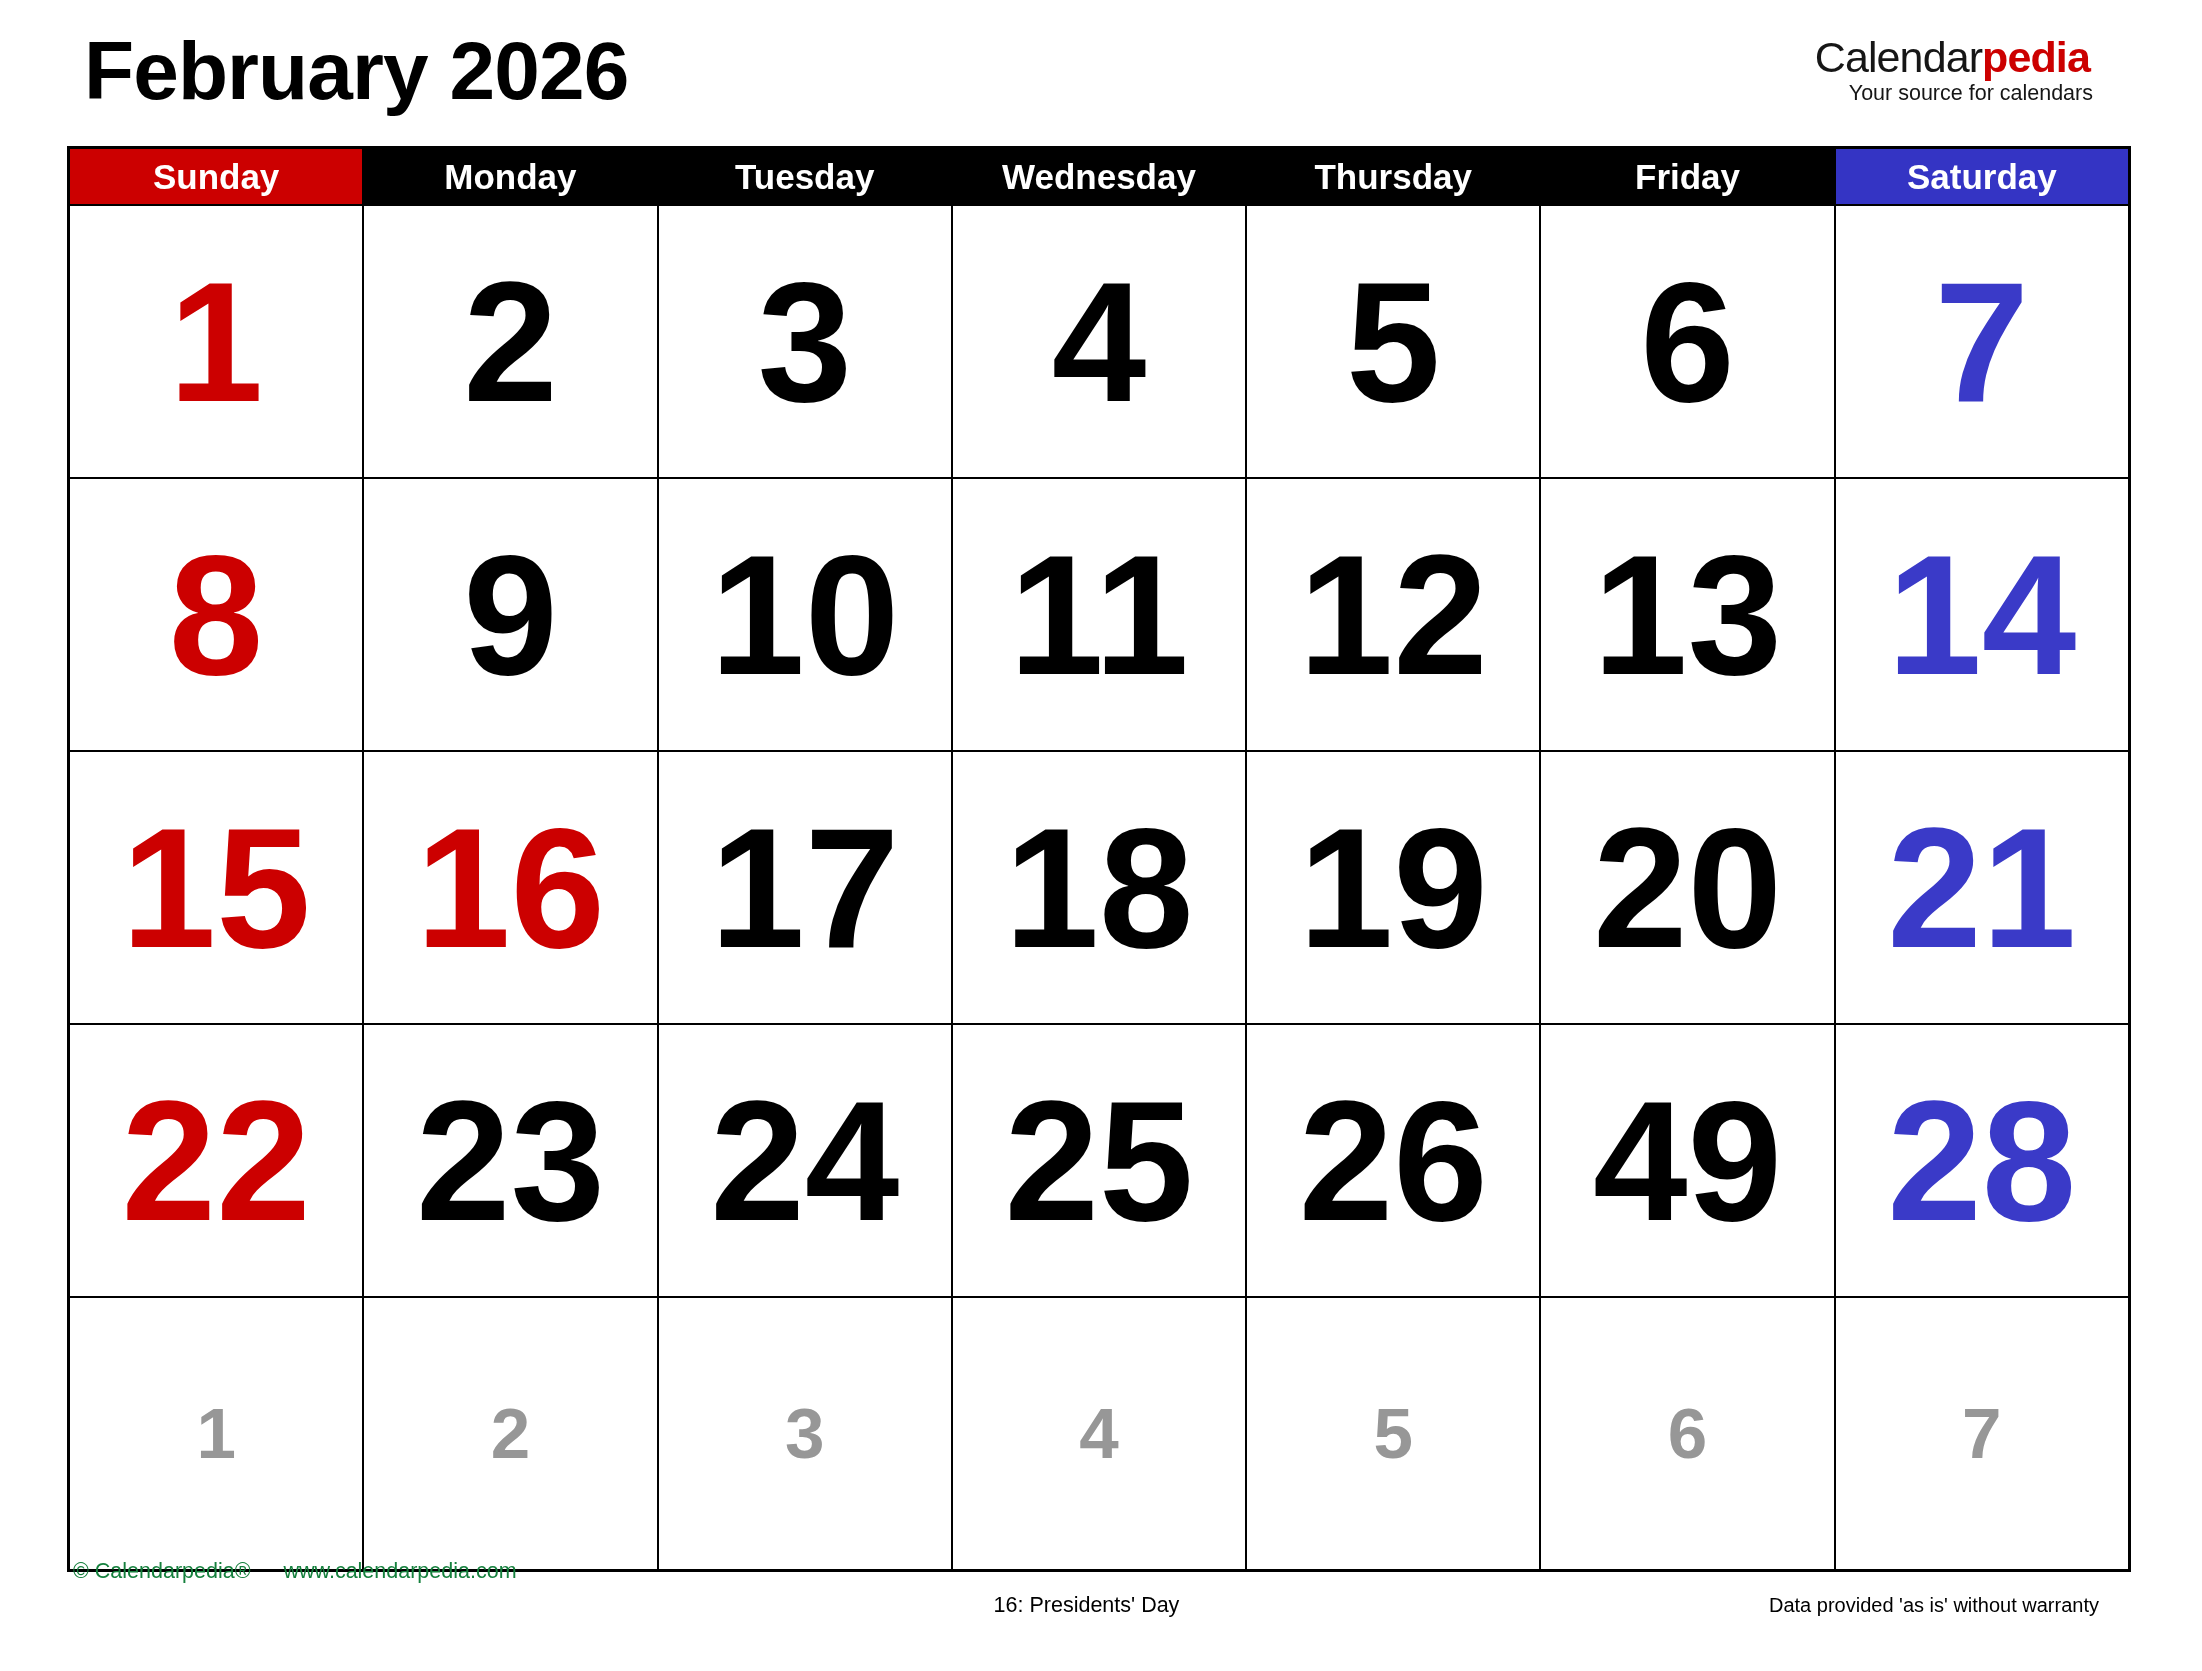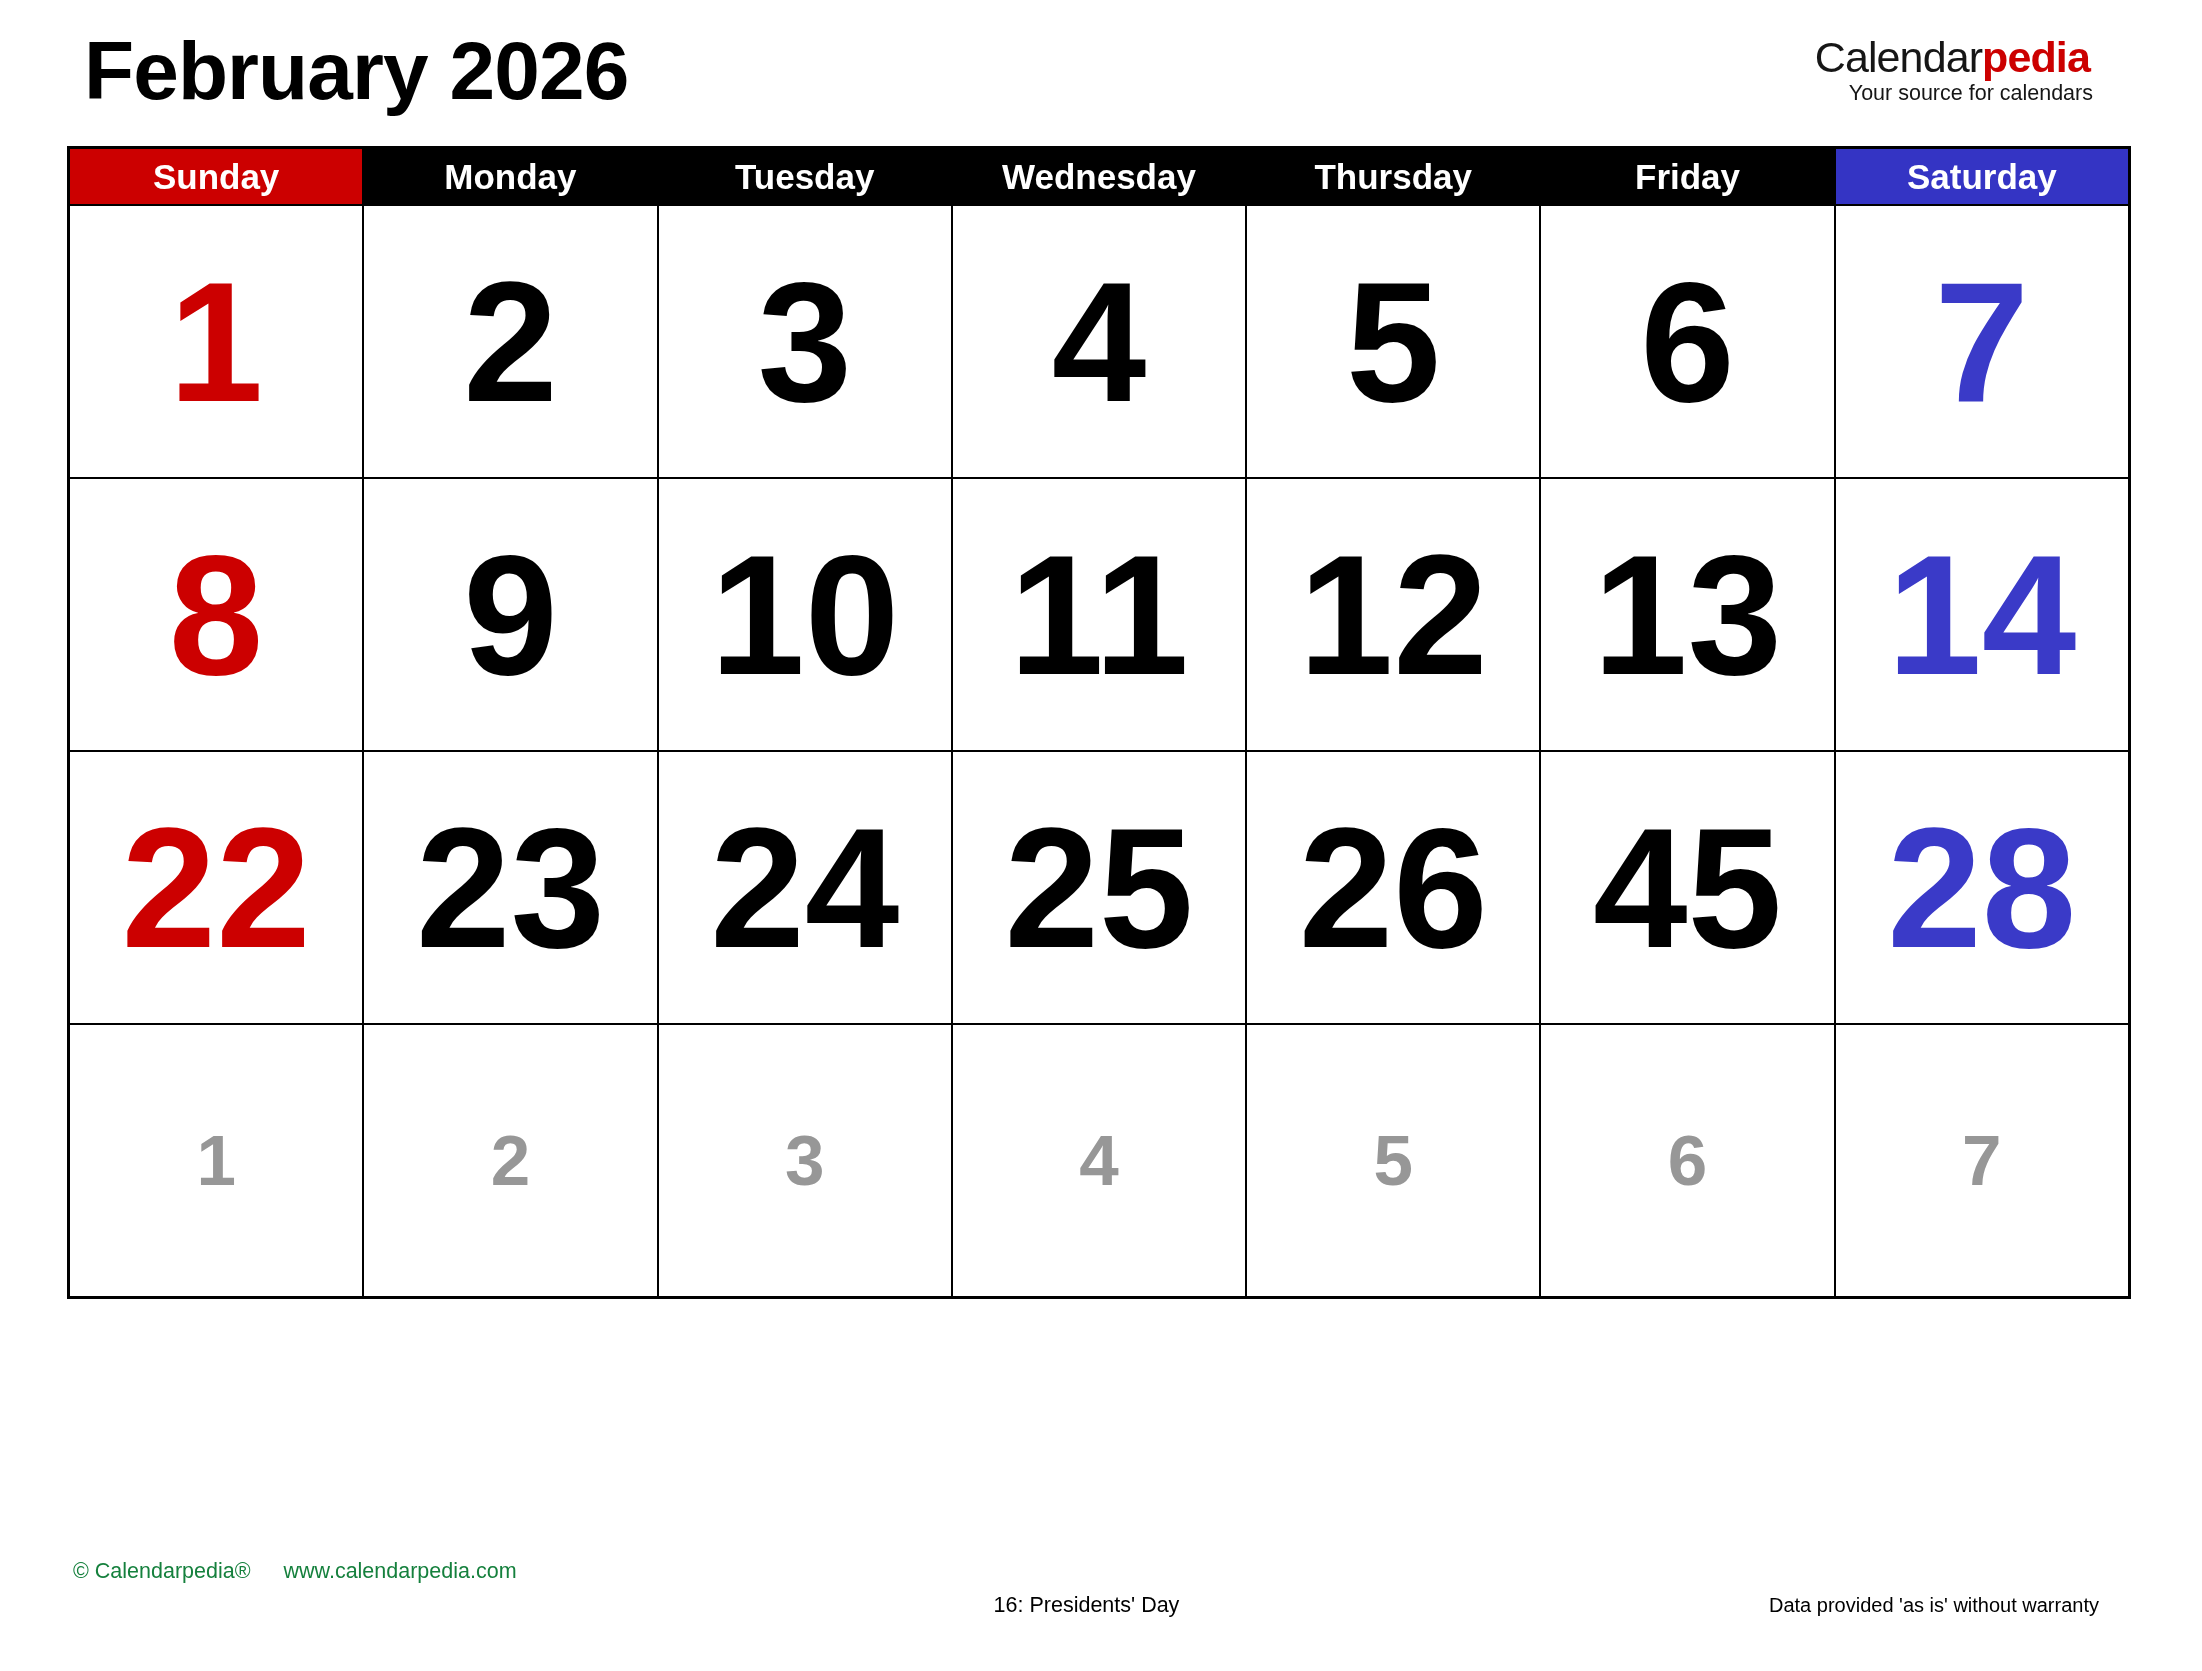--- a/index.html
+++ b/index.html
@@ -152,26 +152,35 @@
       <tr>
         <td class="day sun">8</td>
         <td class="day">9</td>
         <td class="day">10</td>
         <td class="day">11</td>
         <td class="day">12</td>
         <td class="day">13</td>
         <td class="day sat">14</td>
       </tr>
       <tr>
+        <td class="day sun">15</td>
+        <td class="day sun">16</td>
+        <td class="day">17</td>
+        <td class="day">18</td>
+        <td class="day">19</td>
+        <td class="day">20</td>
+        <td class="day sat">21</td>
+      </tr>
+      <tr>
         <td class="day sun">22</td>
         <td class="day">23</td>
         <td class="day">24</td>
         <td class="day">25</td>
         <td class="day">26</td>
-        <td class="day">45</td>
+        <td class="day">49</td>
         <td class="day sat">28</td>
       </tr>
       <tr>
         <td class="day next">1</td>
         <td class="day next">2</td>
         <td class="day next">3</td>
         <td class="day next">4</td>
         <td class="day next">5</td>
         <td class="day next">6</td>
         <td class="day next">7</td>

